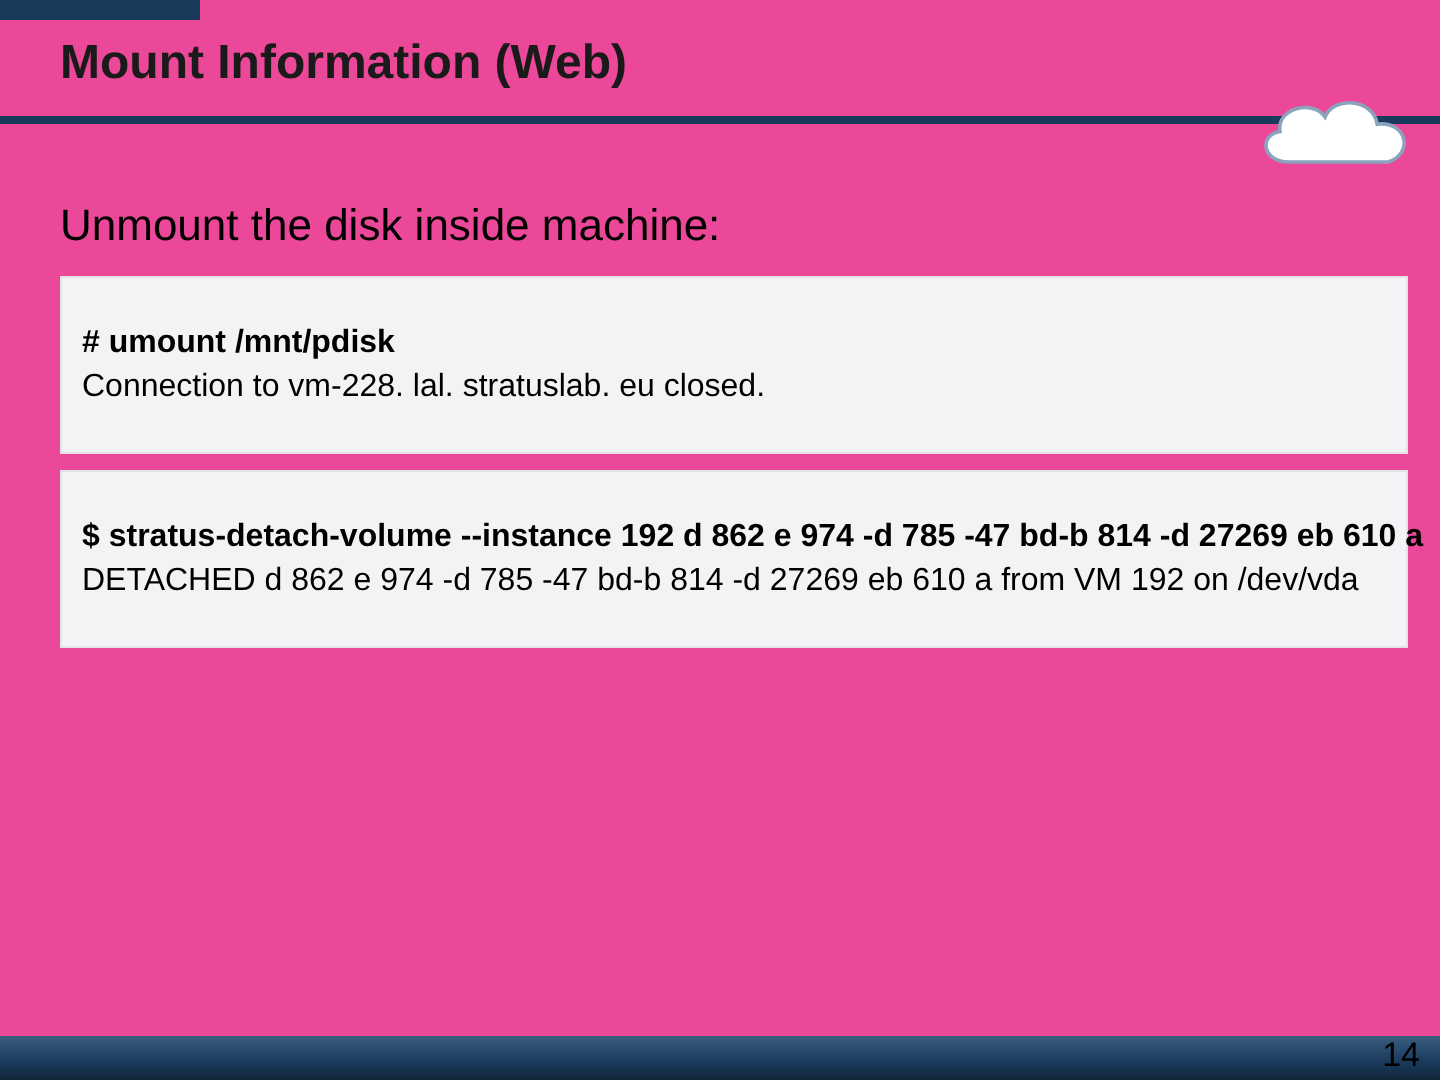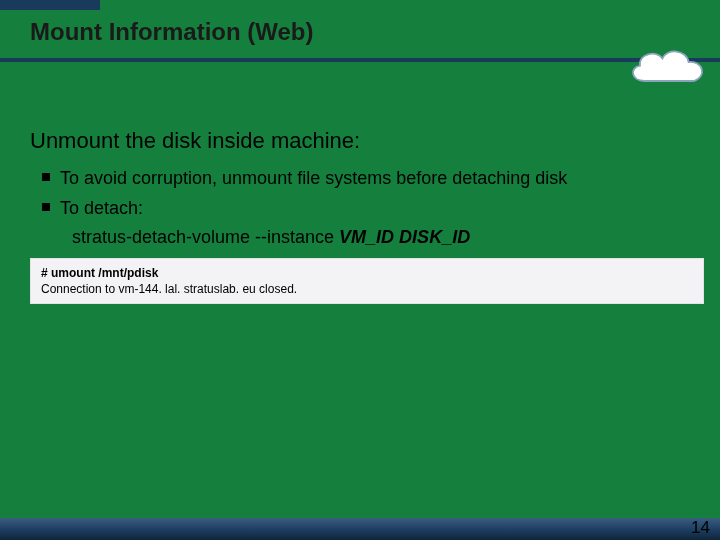--- a/index.html
+++ b/index.html
@@ -1,37 +1,37 @@
 <!DOCTYPE html>
 <html><head>
 <meta charset="utf-8">
 <style>
   * { margin: 0; padding: 0; box-sizing: border-box; }
   html, body { width: 720px; height: 540px; font-family: Arial, Helvetica, sans-serif; background: #fff; overflow: hidden; }
-  .slide { position: relative; width: 720px; height: 540px; background: #15803d; }
+  .slide { position: relative; width: 720px; height: 540px; background: #ec4899; }
 
   .top-accent { position: absolute; top: 0; left: 0; width: 100px; height: 10px; background: #1a3a5c; }
   .title-area { position: absolute; top: 18px; left: 30px; right: 30px; }
   .title-text { font-size: 24px; font-weight: bold; color: #1a1a1a; }
   .title-underline { position: absolute; top: 58px; left: 0; width: 720px; height: 4px; background: #1a3a5c; }
 
   .cloud { position: absolute; top: 40px; right: 8px; width: 90px; height: 55px; }
   .cloud svg { width: 100%; height: 100%; }
 
-  .body { position: absolute; top: 100px; left: 30px; right: 16px; margin-top: 28px; }
+  .body { position: absolute; top: 100px; left: 30px; right: 16px; }
   .subhead { font-size: 22px; color: #000; margin-bottom: 12px; }
 
   .bullets { margin-left: 12px; }
   .bullet { display: flex; align-items: flex-start; margin-bottom: 6px; }
   .bullet .sq { width: 8px; height: 8px; background: #000; margin-top: 7px; margin-right: 10px; flex: none; }
   .bullet .txt { font-size: 18px; color: #000; line-height: 1.35; }
   .cmd-line { font-size: 18px; color: #000; margin-left: 30px; margin-bottom: 10px; }
   .cmd-args { font-style: italic; font-weight: bold; }
 
-  .codebox { background: #f3f3f5; border: 1px solid #e3e3e7; padding: 6px 10px; margin-top: 6px; margin-bottom: 8px; font-family: Arial, Helvetica, sans-serif; font-size: 12px; line-height: 1.35; color: #000; }
+  .codebox { background: #f3f3f5; border: 1px solid #e3e3e7; padding: 22px 10px; margin-top: 6px; margin-bottom: 8px; font-family: Arial, Helvetica, sans-serif; font-size: 16px; line-height: 1.35; color: #000; }
   .codebox .bold { font-weight: bold; }
   .codebox div { white-space: nowrap; }
 
   .footer-bar { position: absolute; bottom: 0; left: 0; width: 720px; height: 22px; background: linear-gradient(#3a5d80, #1a3a5c 60%, #102538); }
   .page-num { position: absolute; bottom: 2px; right: 10px; font-size: 17px; color: #000; }
 </style>
 </head>
 <body>
 
 <div class="slide">
@@ -45,36 +45,27 @@
 
   <div class="cloud">
     <svg viewBox="0 0 100 60">
       <path d="M25 45 C10 45 8 30 20 28 C18 15 38 10 45 20 C50 8 72 10 74 24 C90 22 95 40 80 45 Z" fill="#ffffff" stroke="#8aa4bd" stroke-width="2"></path>
     </svg>
   </div>
 
   <div class="body">
     <div class="subhead">Unmount the disk inside machine:</div>
 
-    <div class="bullets">
-      <div class="bullet">
-        <div class="sq"></div>
-        <div class="txt">To avoid corruption, unmount file systems before detaching disk</div>
-      </div>
-      <div class="bullet">
-        <div class="sq"></div>
-        <div class="txt">To detach:</div>
-      </div>
-      <div class="cmd-line">
-        <span>stratus-detach-volume --instance </span><span class="cmd-args">VM_ID DISK_ID</span>
-      </div>
+
+    <div class="codebox">
+      <div class="bold"># umount /mnt/pdisk</div>
+      <div>Connection to vm-228. lal. stratuslab. eu closed.</div>
     </div>
 
     <div class="codebox">
-      <div class="bold"># umount /mnt/pdisk</div>
-      <div>Connection to vm-144. lal. stratuslab. eu closed.</div>
+      <div class="bold">$ stratus-detach-volume --instance 192 d 862 e 974 -d 785 -47 bd-b 814 -d 27269 eb 610 a</div>
+      <div>DETACHED d 862 e 974 -d 785 -47 bd-b 814 -d 27269 eb 610 a from VM 192 on /dev/vda</div>
     </div>
-
   </div>
 
   <div class="footer-bar"></div>
   <div class="page-num">14</div>
 </div>
 
 </body></html>

